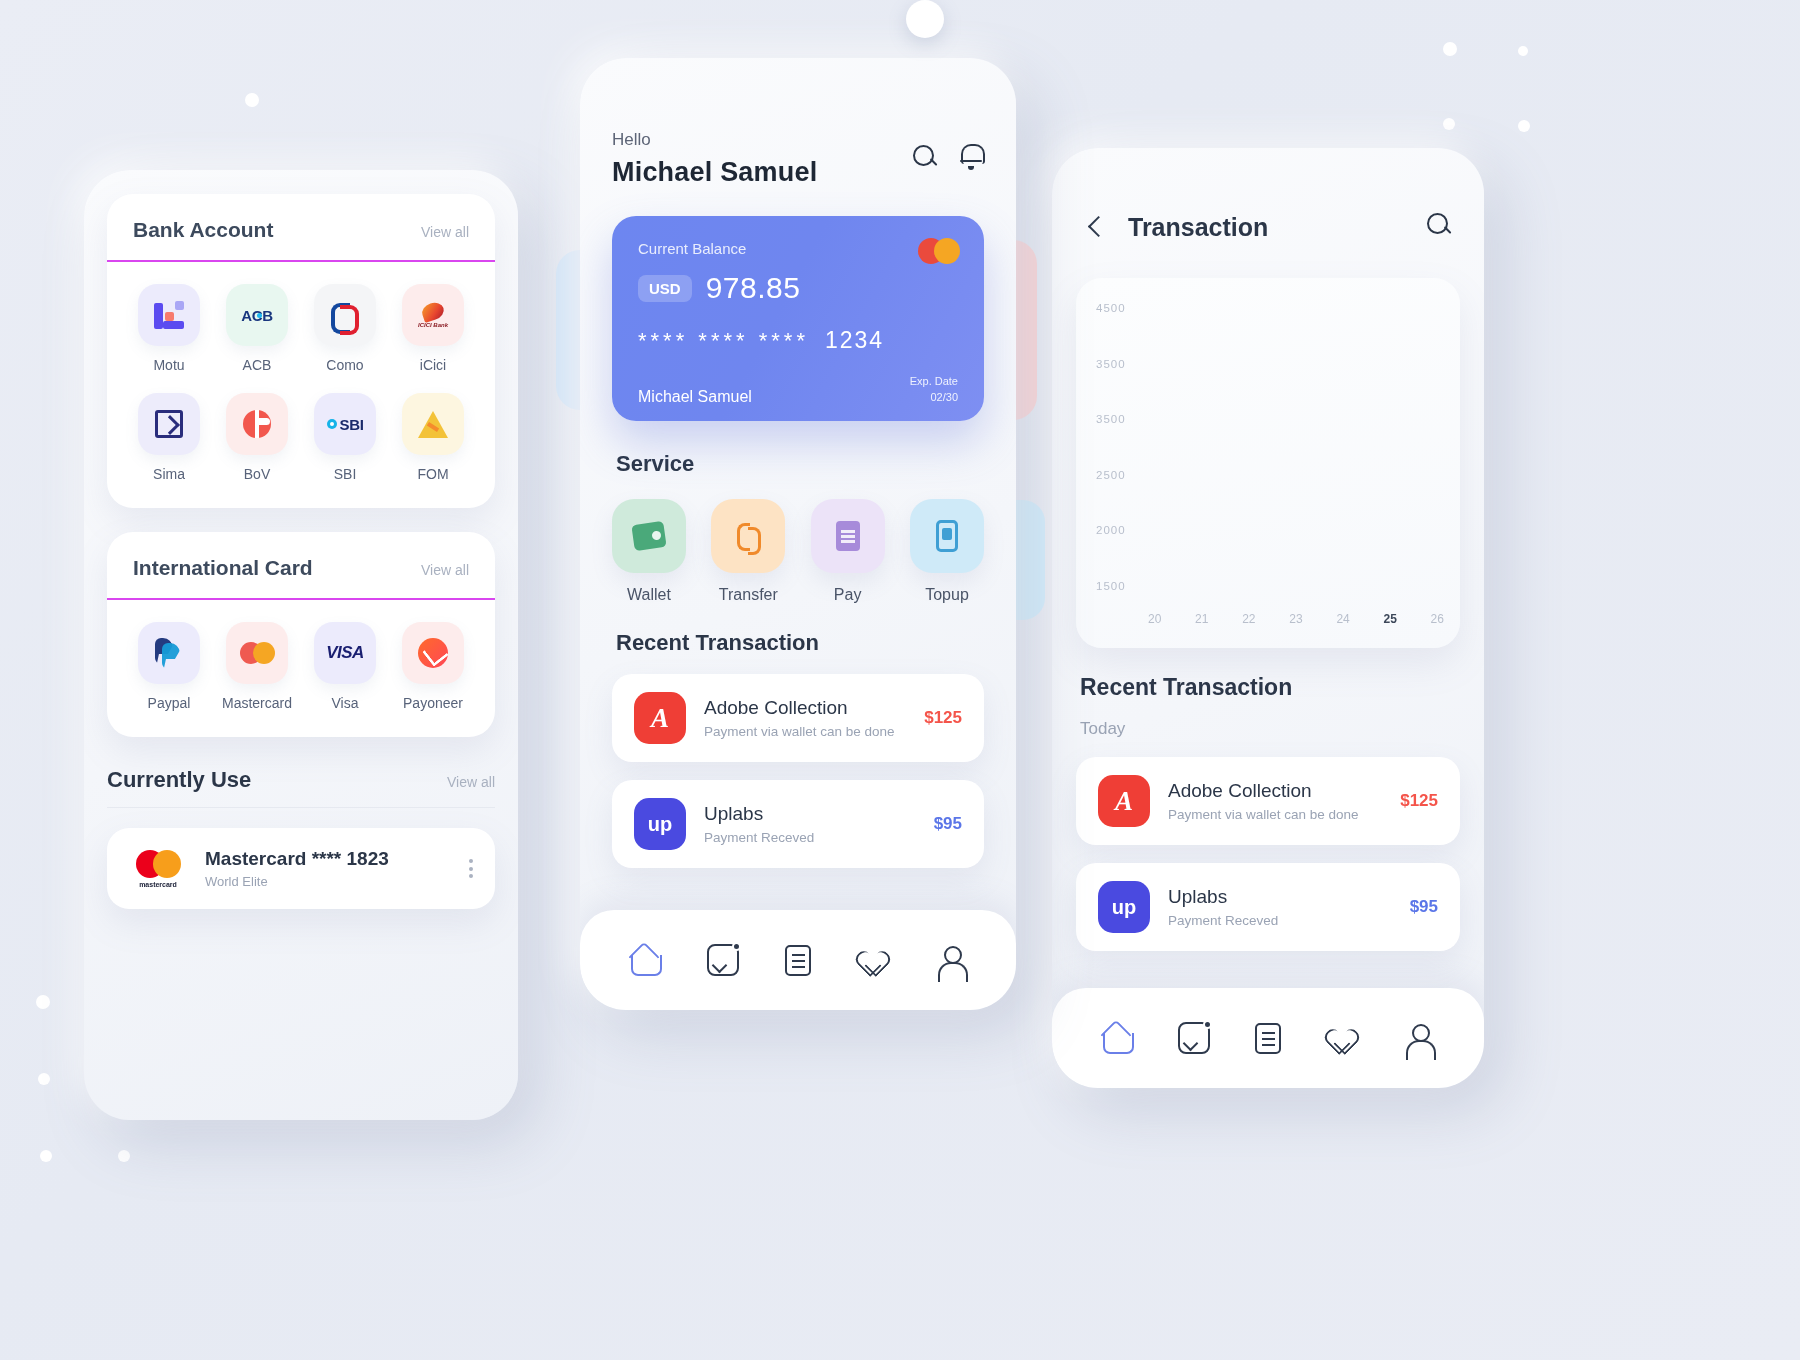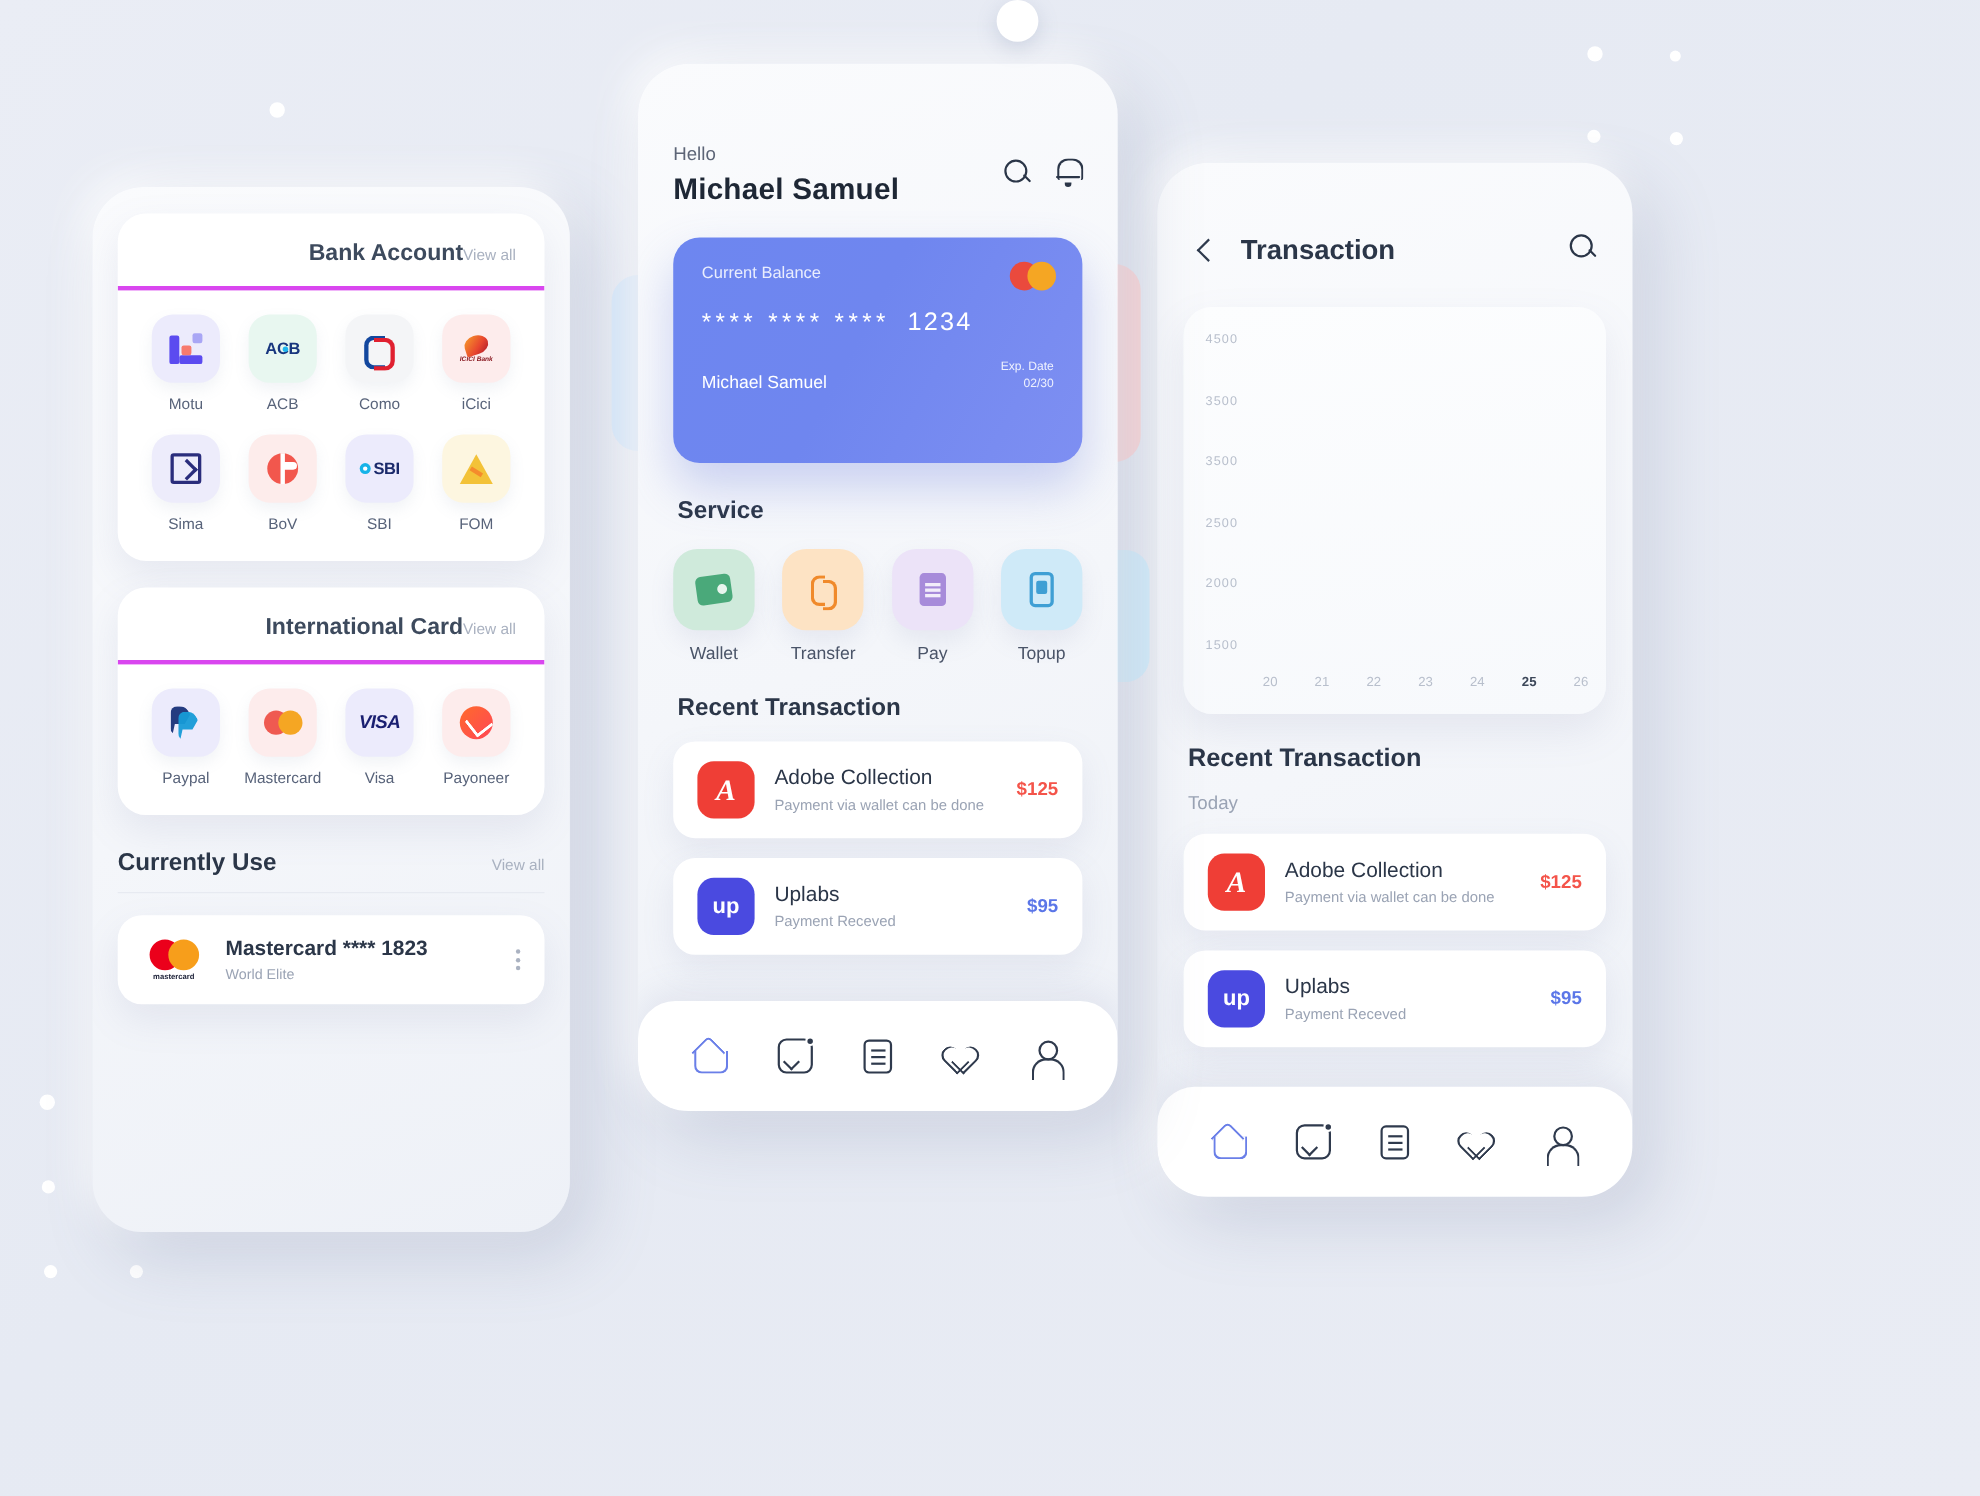--- a/index.html
+++ b/index.html
@@ -55,23 +55,23 @@
   }
 
   .panel {
     margin: 24px 23px 0 23px;
     background: #ffffff;
     border-radius: 26px;
     box-shadow: 0 14px 34px rgba(120,135,170,0.13);
     overflow: hidden;
   }
   .panel-head {
-    display:flex; align-items: baseline; justify-content: flex-end;
+    display:flex; align-items: baseline; justify-content: space-between;
     padding: 24px 26px 18px 26px;
-    border-bottom: 4px solid #d946ef;
+    border-bottom: 2px solid #d946ef;
   }
   .panel-title { font-size: 21px; font-weight: 700; color: #3d4a5d; }
   .view-all { font-size: 14px; color: #a9b1c0; cursor:pointer; }
 
   .logo-grid {
     display:grid; grid-template-columns: repeat(4, 1fr);
     row-gap: 20px; padding: 22px 18px 26px 18px;
   }
   .logo-cell { display:flex; flex-direction:column; align-items:center; cursor:pointer;}
   .logo-tile {
@@ -480,20 +480,24 @@
         </span>
     </div>
   </div>
 
   <div class="balance-card" data-interactable="true">
     <div class="cb-chip" data-interactable="false">
         <span class="l"></span>
         <span class="r"></span>
       </div>
     <div class="cb-label" data-interactable="false">Current Balance</div>
+    <div class="cb-row" data-interactable="false">
+      <div class="cb-usd" data-interactable="false">USD</div>
+      <div class="cb-amount" data-interactable="false">978.85</div>
+    </div>
     <div class="cb-number" data-interactable="false">
       <span class="star" data-interactable="false">****  ****  ****</span>
       <span data-interactable="false">1234</span>
     </div>
     <div class="cb-bottom" data-interactable="false">
       <div class="cb-holder" data-interactable="false">Michael Samuel</div>
       <div class="cb-exp" data-interactable="false">
         <div data-interactable="false">Exp. Date</div>
         <div data-interactable="false">02/30</div>
       </div>

